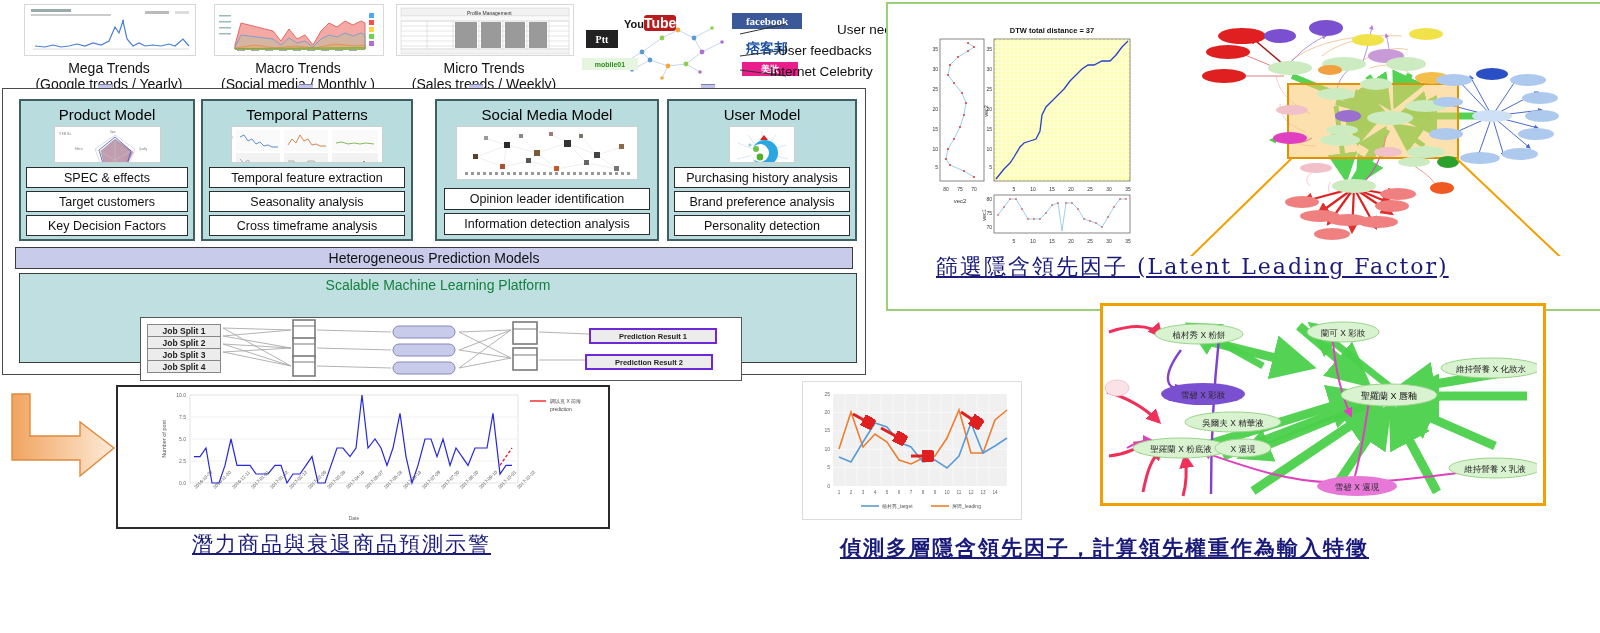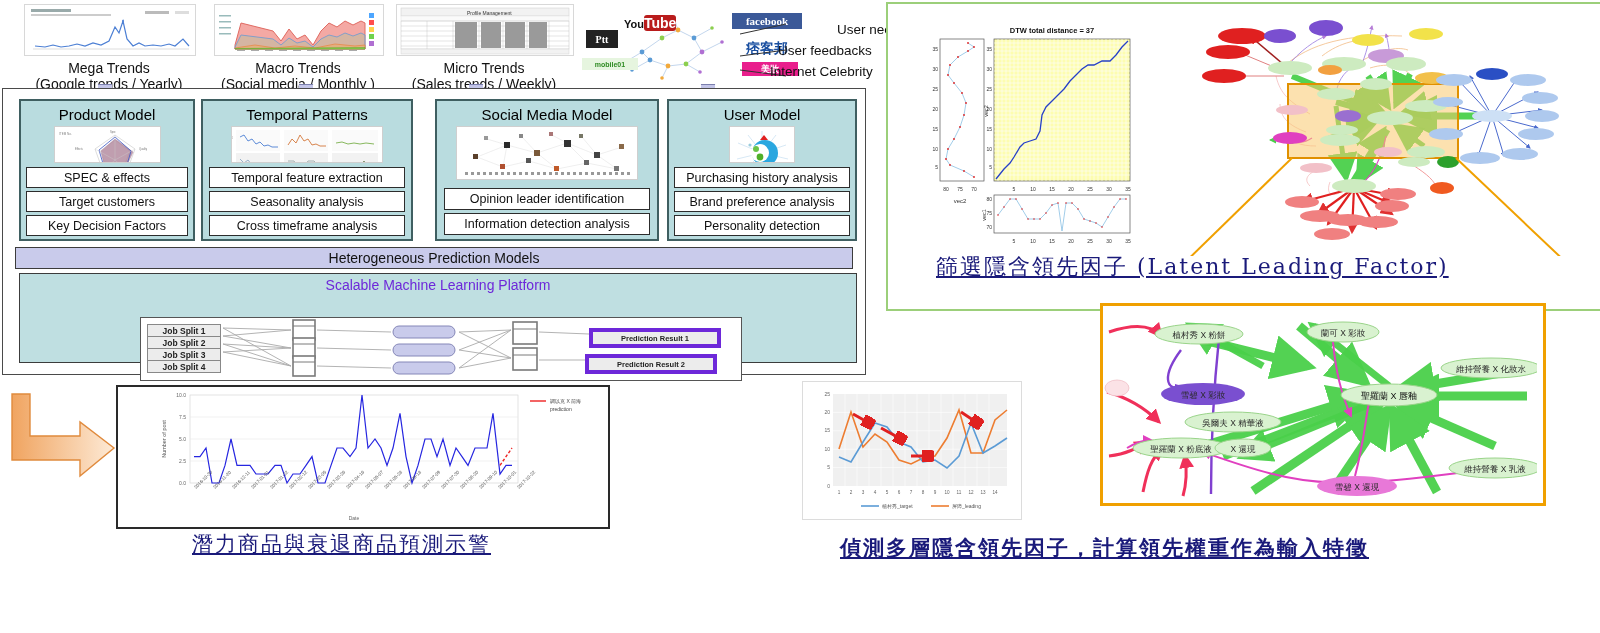--- a/index.html
+++ b/index.html
@@ -22,25 +22,25 @@
   #framework{left:2px;top:88px;width:862px;height:285px;border:1px solid #4a4a4a;background:#fff;}
   .model-box{background:#b9dcdf;border:2px solid #3f5f61;box-sizing:border-box;
              display:flex;flex-direction:column;align-items:center;padding-top:3px;}
   .model-title{color:#000000;font-size:15px;margin:2px 0 3px;}
   .model-pic{background:#fff;border:1px solid #cfcfcf;overflow:hidden;position:relative;}
   .item-box{background:#fff;border:1.5px solid #2c2c2c;box-sizing:border-box;
             font-size:12.5px;color:#111;display:flex;align-items:center;justify-content:center;
             margin-bottom:3px;}
   #hpm{background:#c9cbeb;border:1px solid #3c3c3c;box-sizing:border-box;font-size:14px;color:#111;}
   #smlp{background:#bfdfe1;border:1px solid #3c3c3c;box-sizing:border-box;}
-  #smlp .smlp-title{font-size:14px;color:#6d28d9;text-align:center;padding-top:3px;}
+  #smlp .smlp-title{font-size:14px;color:#15803d;text-align:center;padding-top:3px;}
   .pipeline{background:#fff;border:1px solid #555;position:relative;}
   .jobsplit{background:#ececec;border:1px solid #888;font-size:8.5px;font-weight:bold;color:#222;
             display:flex;align-items:center;justify-content:center;}
-  .predres{background:#ececec;border:4px solid #6d28d9;font-size:7.5px;font-weight:bold;color:#222;
+  .predres{background:#ececec;border:2px solid #6d28d9;font-size:7.5px;font-weight:bold;color:#222;
            display:flex;align-items:center;justify-content:center;}
 
   
   .logo{font-size:9px;font-weight:bold;color:#fff;display:flex;align-items:center;justify-content:center;}
   .callout{font-size:13.5px;color:#111;white-space:nowrap;}
 
   
   #leftchart{left:116px;top:385px;width:490px;height:140px;border:2px solid #2a2a2a;background:#fff;}
 
   

